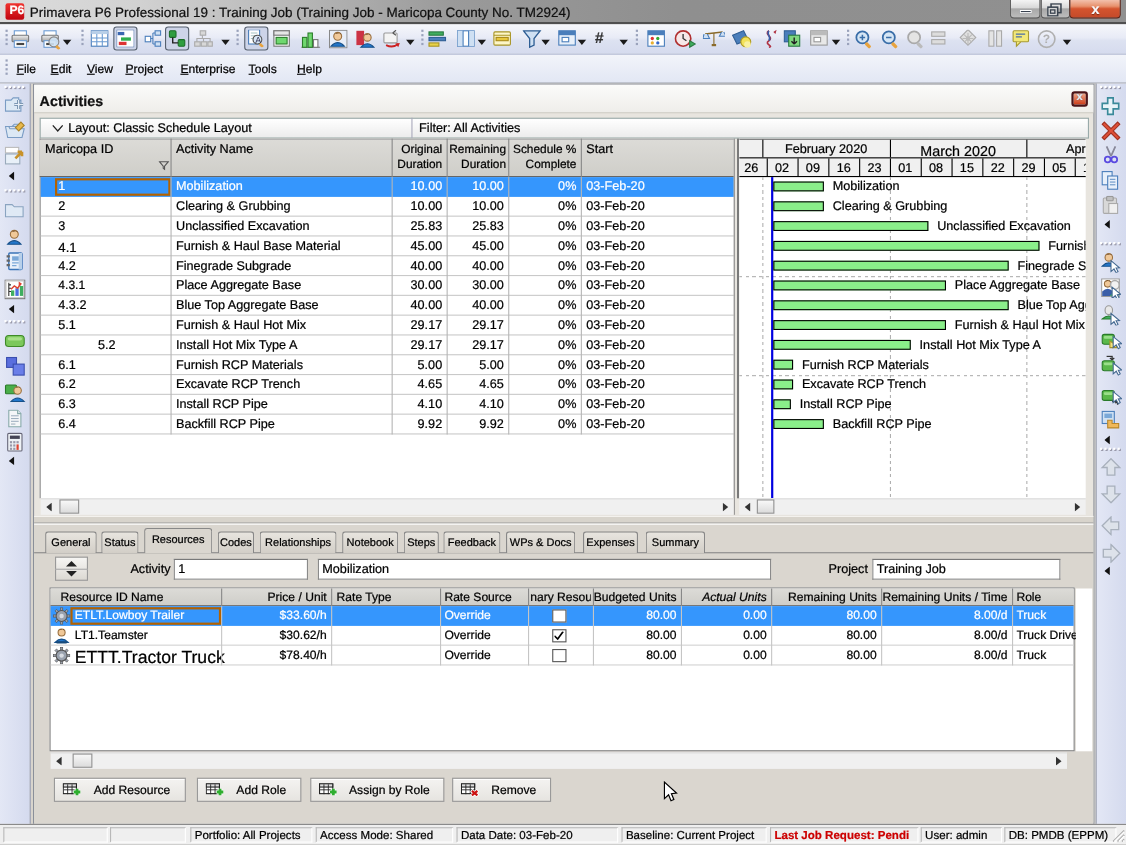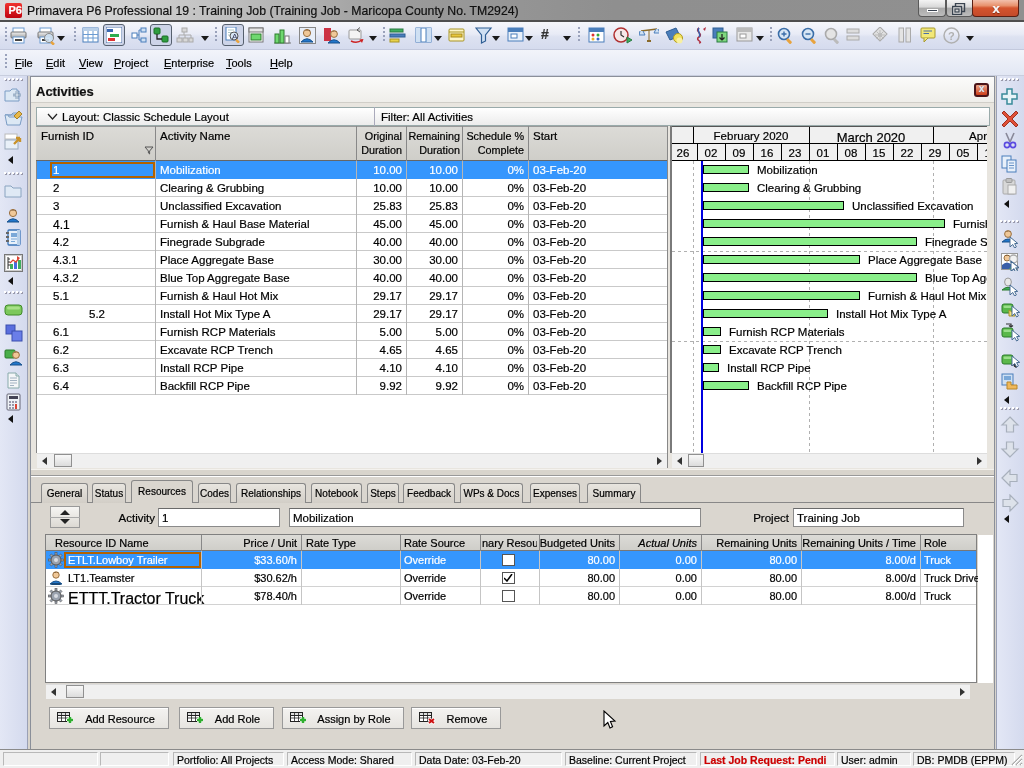--- a/index.html
+++ b/index.html
@@ -518,21 +518,21 @@
   </svg>
 <div style="position:absolute;left:62px;top:111px;width:300px;height:13px;font-size:11.5px;color:#000;">Layout: Classic Schedule Layout</div>
 <div style="position:absolute;left:381px;top:111px;width:300px;height:13px;font-size:11.5px;color:#000;">Filter: All Activities</div>
 <div style="position:absolute;left:36px;top:126px;width:631px;height:327px;background:#fff;border-left:1px solid #888;"></div>
 <div style="position:absolute;left:36px;top:126px;width:631px;height:35px;background:linear-gradient(180deg,#dcdbd7,#cfcec9);border-top:1px solid #999;border-bottom:1px solid #666;"></div>
 <div style="position:absolute;left:155px;top:126px;width:1px;height:35px;background:#888;"></div>
 <div style="position:absolute;left:356px;top:126px;width:1px;height:35px;background:#888;"></div>
 <div style="position:absolute;left:406px;top:126px;width:1px;height:35px;background:#888;"></div>
 <div style="position:absolute;left:462px;top:126px;width:1px;height:35px;background:#888;"></div>
 <div style="position:absolute;left:528px;top:126px;width:1px;height:35px;background:#888;"></div>
-<div style="position:absolute;left:41px;top:130px;width:100px;height:12px;font-size:11.5px;color:#000;">Furnish ID</div>
+<div style="position:absolute;left:41px;top:130px;width:100px;height:12px;font-size:11.5px;color:#000;">Maricopa ID</div>
 <svg style="position:absolute;left:144px;top:146px" width="10" height="9">
     <path d="M1 1 H9 L5.6 5 L5.6 8 L4.4 7 L4.4 5 Z" fill="none" stroke="#555"></path>
   </svg>
 <div style="position:absolute;left:160px;top:130px;width:150px;height:12px;font-size:11.5px;color:#000;">Activity Name</div>
 <div style="position:absolute;left:358px;top:130px;width:44px;height:26px;font-size:10.8px;color:#000;text-align:right;line-height:13.5px;">Original<br>Duration</div>
 <div style="position:absolute;left:408px;top:130px;width:52px;height:26px;font-size:10.8px;color:#000;text-align:right;line-height:13.5px;">Remaining<br>Duration</div>
 <div style="position:absolute;left:464px;top:130px;width:60px;height:26px;font-size:10.8px;color:#000;text-align:right;line-height:13.5px;">Schedule %<br>Complete</div>
 <div style="position:absolute;left:533px;top:130px;width:60px;height:12px;font-size:11.5px;color:#000;">Start</div>
 <div style="position:absolute;left:37px;top:161px;width:630px;height:18px;background:#3596fd;"></div>
 <div style="position:absolute;left:50px;top:162px;width:105px;height:16px;border:2px solid #b36200;"></div>

